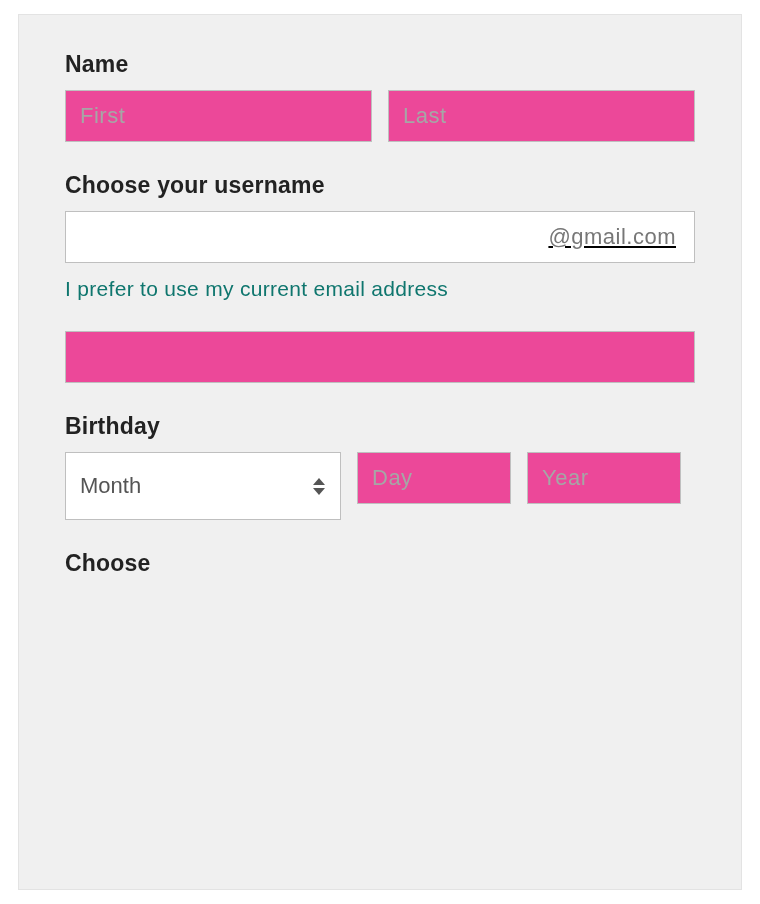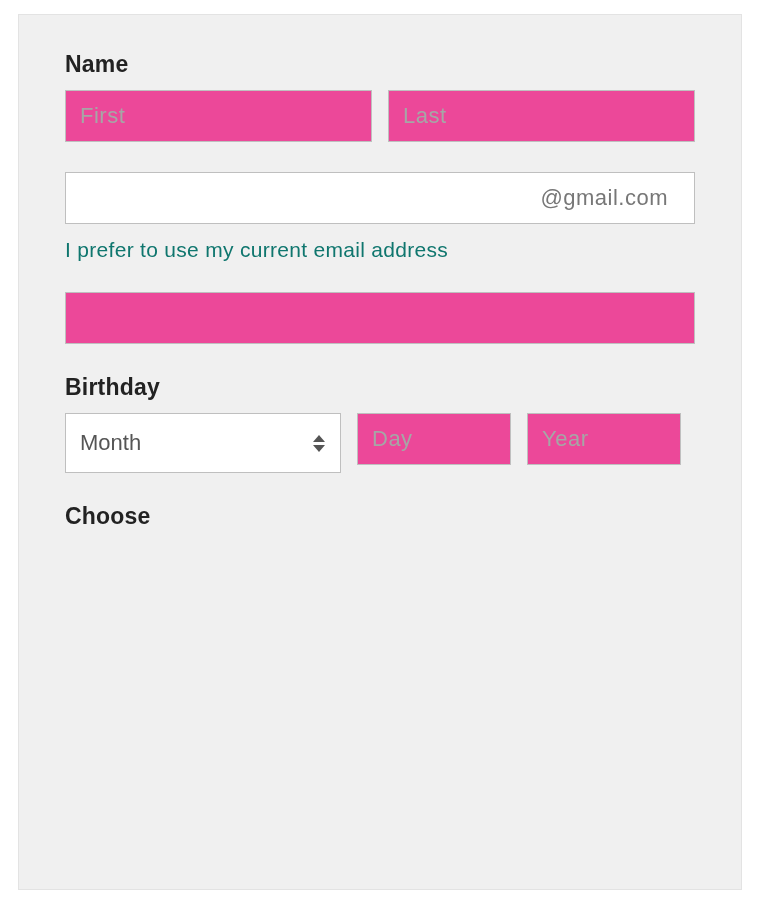--- a/index.html
+++ b/index.html
@@ -41,21 +41,22 @@
     color: #333;
     outline: none;
   }
   .input::placeholder { color: #a6a6a6; letter-spacing: 0.5px; }
   .username-wrap {
     display: flex;
     align-items: center;
     background: #fff;
     border: 1px solid #bfbfbf;
     height: 52px;
-    padding-right: 26px;
+    padding-right: 18px;
+    text-decoration: underline;
   }
   .username-input {
     flex: 1;
     border: none;
     height: 48px;
     font-size: 22px;
     padding: 0 14px;
     outline: none;
     background: transparent;
   }
@@ -70,21 +71,21 @@
     color: #0f766e;
     font-size: 21px;
     letter-spacing: 0.3px;
     text-decoration: none;
     cursor: pointer;
   }
   .select-like {
     position: relative;
     background: #fff;
     border: 1px solid #bfbfbf;
-    height: 60px;
+    height: 68px;
     display: flex;
     align-items: center;
     padding: 0 14px;
     font-size: 22px;
     color: #555;
     cursor: pointer;
   }
   .bday-row { display: flex; gap: 16px; }
   .month { flex: 0 0 276px; }
   .day, .year { flex: 0 0 154px; }
@@ -118,20 +119,21 @@
 
     <div class="field-group">
       <div class="label">Name</div>
       <div class="row">
         <input class="input" type="text" placeholder="First" style="">
         <input class="input" type="text" placeholder="Last" style="">
       </div>
     </div>
 
     <div class="field-group">
+      <div class="label">Choose your username</div>
       <div class="username-wrap">
         <input class="username-input" type="text" style="">
         <span class="suffix">@gmail.com</span>
       </div>
       <a class="link">I prefer to use my current email address</a>
     </div>
 
     <div class="field-group">
       <input class="input" type="password" style="">
     </div>

